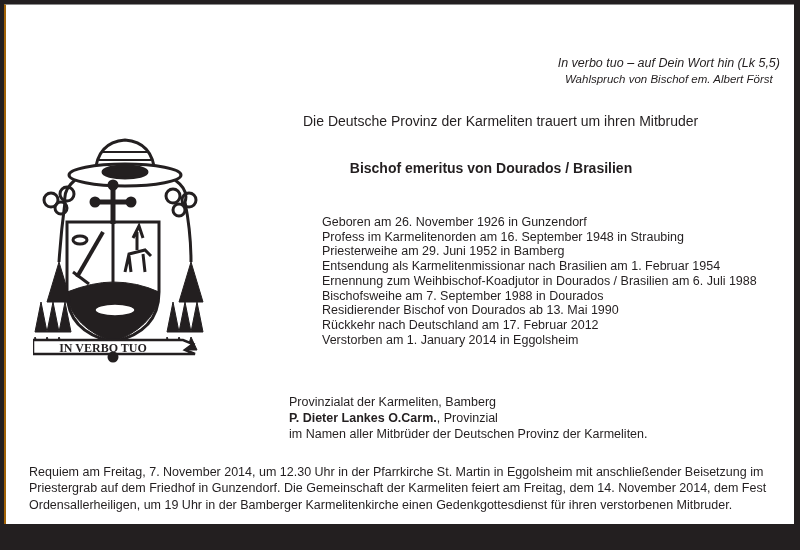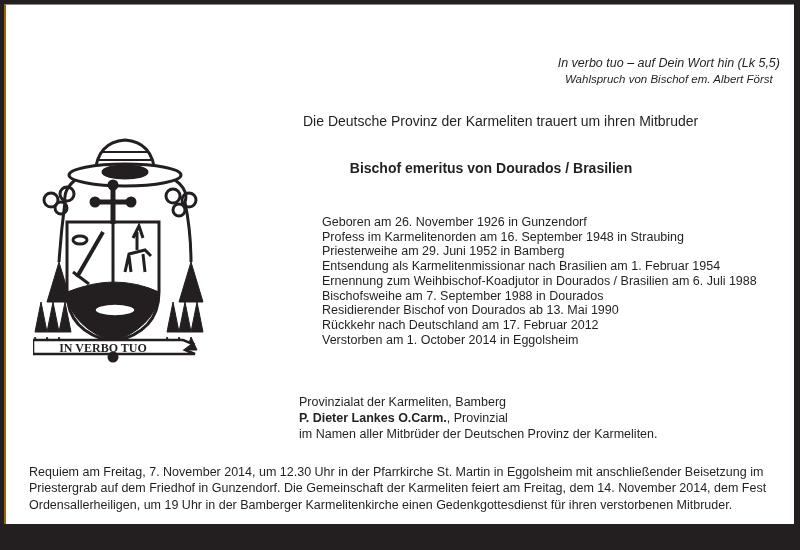--- a/index.html
+++ b/index.html
@@ -29,21 +29,21 @@
     .title {
       position: absolute; left: 290px; width: 390px; top: 153px;
       text-align: center; font-weight: bold; font-size: 14px; line-height: 20px;
     }
     .bio {
       position: absolute; left: 283px; top: 210px;
       font-size: 12.5px; line-height: 14.7px; margin-left: 33px;
     }
     .bio div { white-space: nowrap; }
     .signature {
-      position: absolute; left: 293px; top: 389px;
+      position: absolute; left: 283px; top: 389px;
       font-size: 12.5px; line-height: 16px;
     }
     .signature b { font-weight: bold; }
     .requiem {
       position: absolute; left: 23px; top: 459px; width: 760px;
       font-size: 12.5px; line-height: 16.4px;
     }
     .coat {
       position: absolute; left: 27px; top: 127px; width: 200px; height: 240px;
     }
@@ -120,21 +120,21 @@
 
   <div class="bio">
     <div>Geboren am 26. November 1926 in Gunzendorf</div>
     <div>Profess im Karmelitenorden am 16. September 1948 in Straubing</div>
     <div>Priesterweihe am 29. Juni 1952 in Bamberg</div>
     <div>Entsendung als Karmelitenmissionar nach Brasilien am 1. Februar 1954</div>
     <div>Ernennung zum Weihbischof-Koadjutor in Dourados / Brasilien am 6. Juli 1988</div>
     <div>Bischofsweihe am 7. September 1988 in Dourados</div>
     <div>Residierender Bischof von Dourados ab 13. Mai 1990</div>
     <div>Rückkehr nach Deutschland am 17. Februar 2012</div>
-    <div>Verstorben am 1. October 2014 in Eggolsheim</div>
+    <div>Verstorben am 1. January 2014 in Eggolsheim</div>
   </div>
 
   <div class="signature">
     <div>Provinzialat der Karmeliten, Bamberg</div>
     <div><b>P. Dieter Lankes O.Carm.</b><span>, Provinzial</span></div>
     <div>im Namen aller Mitbrüder der Deutschen Provinz der Karmeliten.</div>
   </div>
 
   <div class="requiem">Requiem am Freitag, 7. November 2014, um 12.30 Uhr in der Pfarrkirche St. Martin in Eggolsheim mit anschließender Beisetzung im Priestergrab auf dem Friedhof in Gunzendorf. Die Gemeinschaft der Karmeliten feiert am Freitag, dem 14. November 2014, dem Fest Ordensallerheiligen, um 19 Uhr in der Bamberger Karmelitenkirche einen Gedenkgottesdienst für ihren verstorbenen Mitbruder.</div>
 

